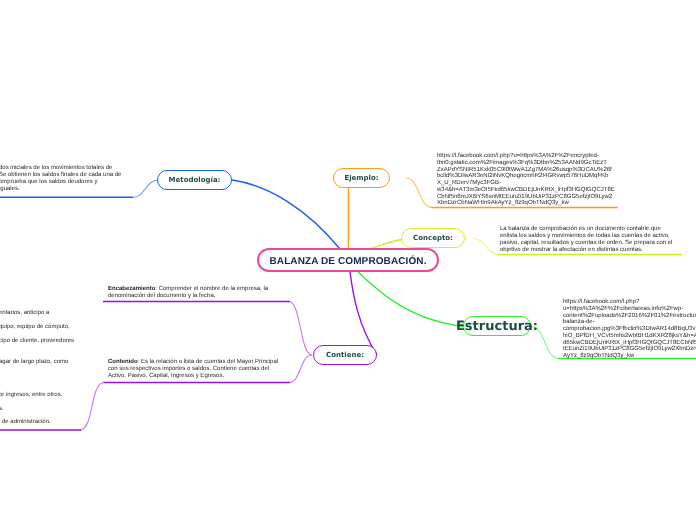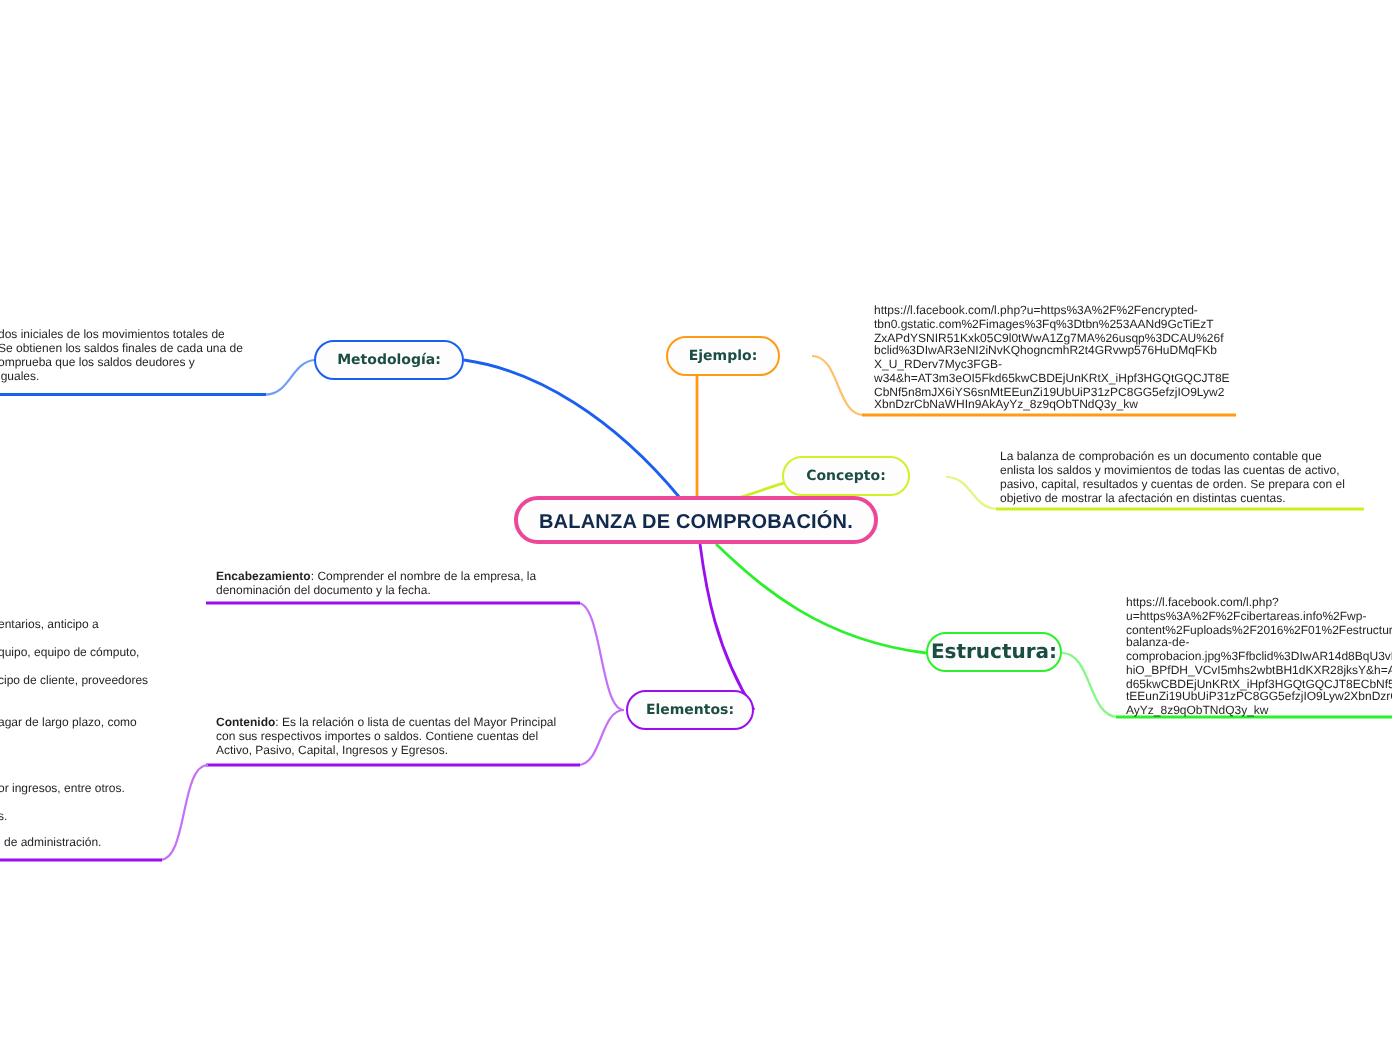--- a/index.html
+++ b/index.html
@@ -48,29 +48,29 @@
 </div>
 
 <div class="node" id="n-met" style="left:157px;top:170px;width:75px;height:20px;border:1.6px solid #1a5ff0;font-size:7px;">
   <span>Metodología:</span>
 </div>
 
 <div class="node" id="n-eje" style="left:333px;top:168px;width:57px;height:20px;border:1.6px solid #ff9a15;font-size:7px;">
   <span>Ejemplo:</span>
 </div>
 
-<div class="node" id="n-con" style="left:391px;top:228px;width:64px;height:20px;border:1.6px solid #d3f028;font-size:7px;">
+<div class="node" id="n-con" style="left:401px;top:228px;width:64px;height:20px;border:1.6px solid #d3f028;font-size:7px;">
   <span>Concepto:</span>
 </div>
 
 <div class="node" id="n-ele" style="left:313px;top:345px;width:64px;height:20px;border:1.6px solid #9a0ff0;font-size:7px;">
-  <span>Elementos:</span>
+  <span>Contiene:</span>
 </div>
 
-<div class="node" id="n-est" style="left:463px;top:316px;width:68px;height:20px;border:1.6px solid #2bf02b;font-size:10px;">
+<div class="node" id="n-est" style="left:463px;top:316px;width:68px;height:20px;border:1.6px solid #2bf02b;font-size:13px;">
   <span>Estructura:</span>
 </div>
 
 <div class="tb" id="t-met" style="left:-1px;top:165px;white-space:nowrap;">
   <div>dos iniciales de los movimientos totales de</div>
   <div>Se obtienen los saldos finales de cada una de</div>
   <div>omprueba que los saldos deudores y</div>
   <div>iguales.</div>
 </div>
 

